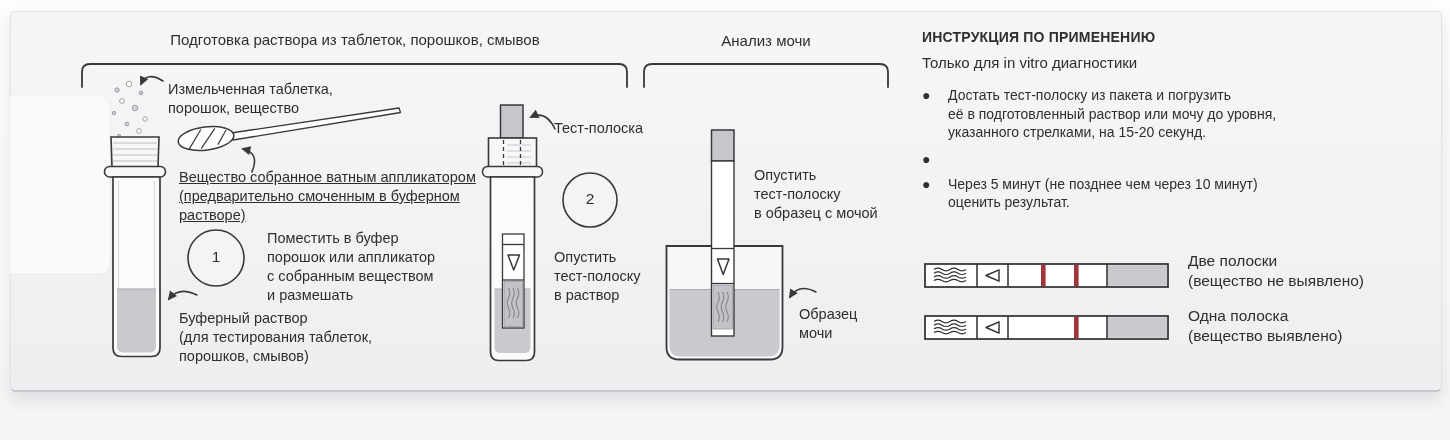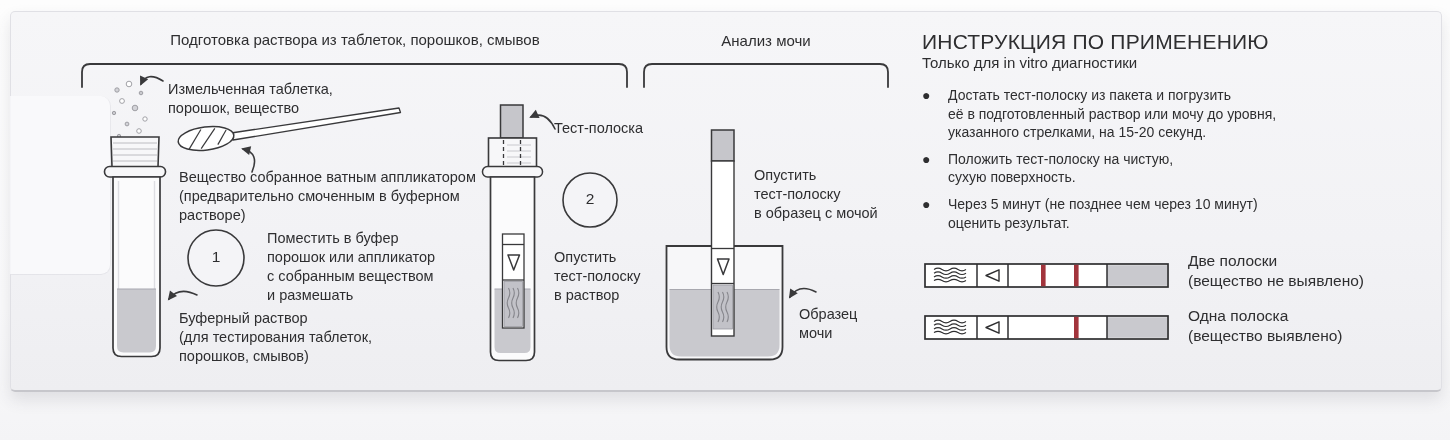--- a/index.html
+++ b/index.html
@@ -16,21 +16,21 @@
     box-shadow:0 8px 16px rgba(60,60,70,0.12);
   }
   .label-patch{
     position:absolute;left:10px;top:96px;width:100px;height:178px;
     background:#fbfbfd;border-right:1px solid #e6e6ea;border-bottom:1px solid #e2e2e7;
     border-radius:0 10px 10px 0;opacity:.8;
   }
   svg.art{position:absolute;left:0;top:0;}
   .txt{position:absolute;white-space:pre-line;line-height:1.3;font-size:14.5px;}
   .hdr{font-size:15px;text-align:center;}
-  .instr-title{font-size:21px;font-weight:normal;letter-spacing:.2px;}
+  .instr-title{font-size:14px;font-weight:bold;letter-spacing:.2px;}
   .instr-sub{font-size:15px;text-align:right;}
   .bullets{position:absolute;left:922px;top:86px;width:470px;}
   .bullet-row{display:flex;margin-bottom:8px;}
   .bullet-dot{width:26px;flex:0 0 26px;font-size:14px;padding-top:1px;}
   .bullet-text{white-space:pre-line;font-size:14px;line-height:1.33;}
   .res-label{font-size:15.5px;line-height:1.32;}
   .circ-num{position:absolute;width:24px;text-align:center;font-size:15.5px;}
 </style>
 </head>
 <body>
@@ -185,33 +185,31 @@
 
 <div class="bullets">
   <div class="bullet-row">
     <span class="bullet-dot">●</span>
     <span class="bullet-text">Достать тест-полоску из пакета и погрузить
 её в подготовленный раствор или мочу до уровня,
 указанного стрелками, на 15-20 секунд.</span>
   </div>
   <div class="bullet-row">
     <span class="bullet-dot">●</span>
-    <span class="bullet-text">Положить тест-полоску на чистую,
-сухую поверхность.</span>
   </div>
   <div class="bullet-row">
     <span class="bullet-dot">●</span>
     <span class="bullet-text">Через 5 минут (не позднее чем через 10 минут)
 оценить результат.</span>
   </div>
 </div>
 
 <div class="txt" style="left:168px;top:80px;">Измельченная таблетка,
 порошок, вещество</div>
-<div class="txt" style="left:179px;top:168px;">Вещество собранное ватным аппликатором
+<div class="txt" style="left:179px;top:168px;text-decoration:underline;">Вещество собранное ватным аппликатором
 (предварительно смоченным в буферном
 растворе)</div>
 <div class="circ-num" style="left:204px;top:248px;">1</div>
 <div class="txt" style="left:267px;top:229px;">Поместить в буфер
 порошок или аппликатор
 с собранным веществом
 и размешать</div>
 <div class="txt" style="left:179px;top:309px;">Буферный раствор
 (для тестирования таблеток,
 порошков, смывов)</div>

